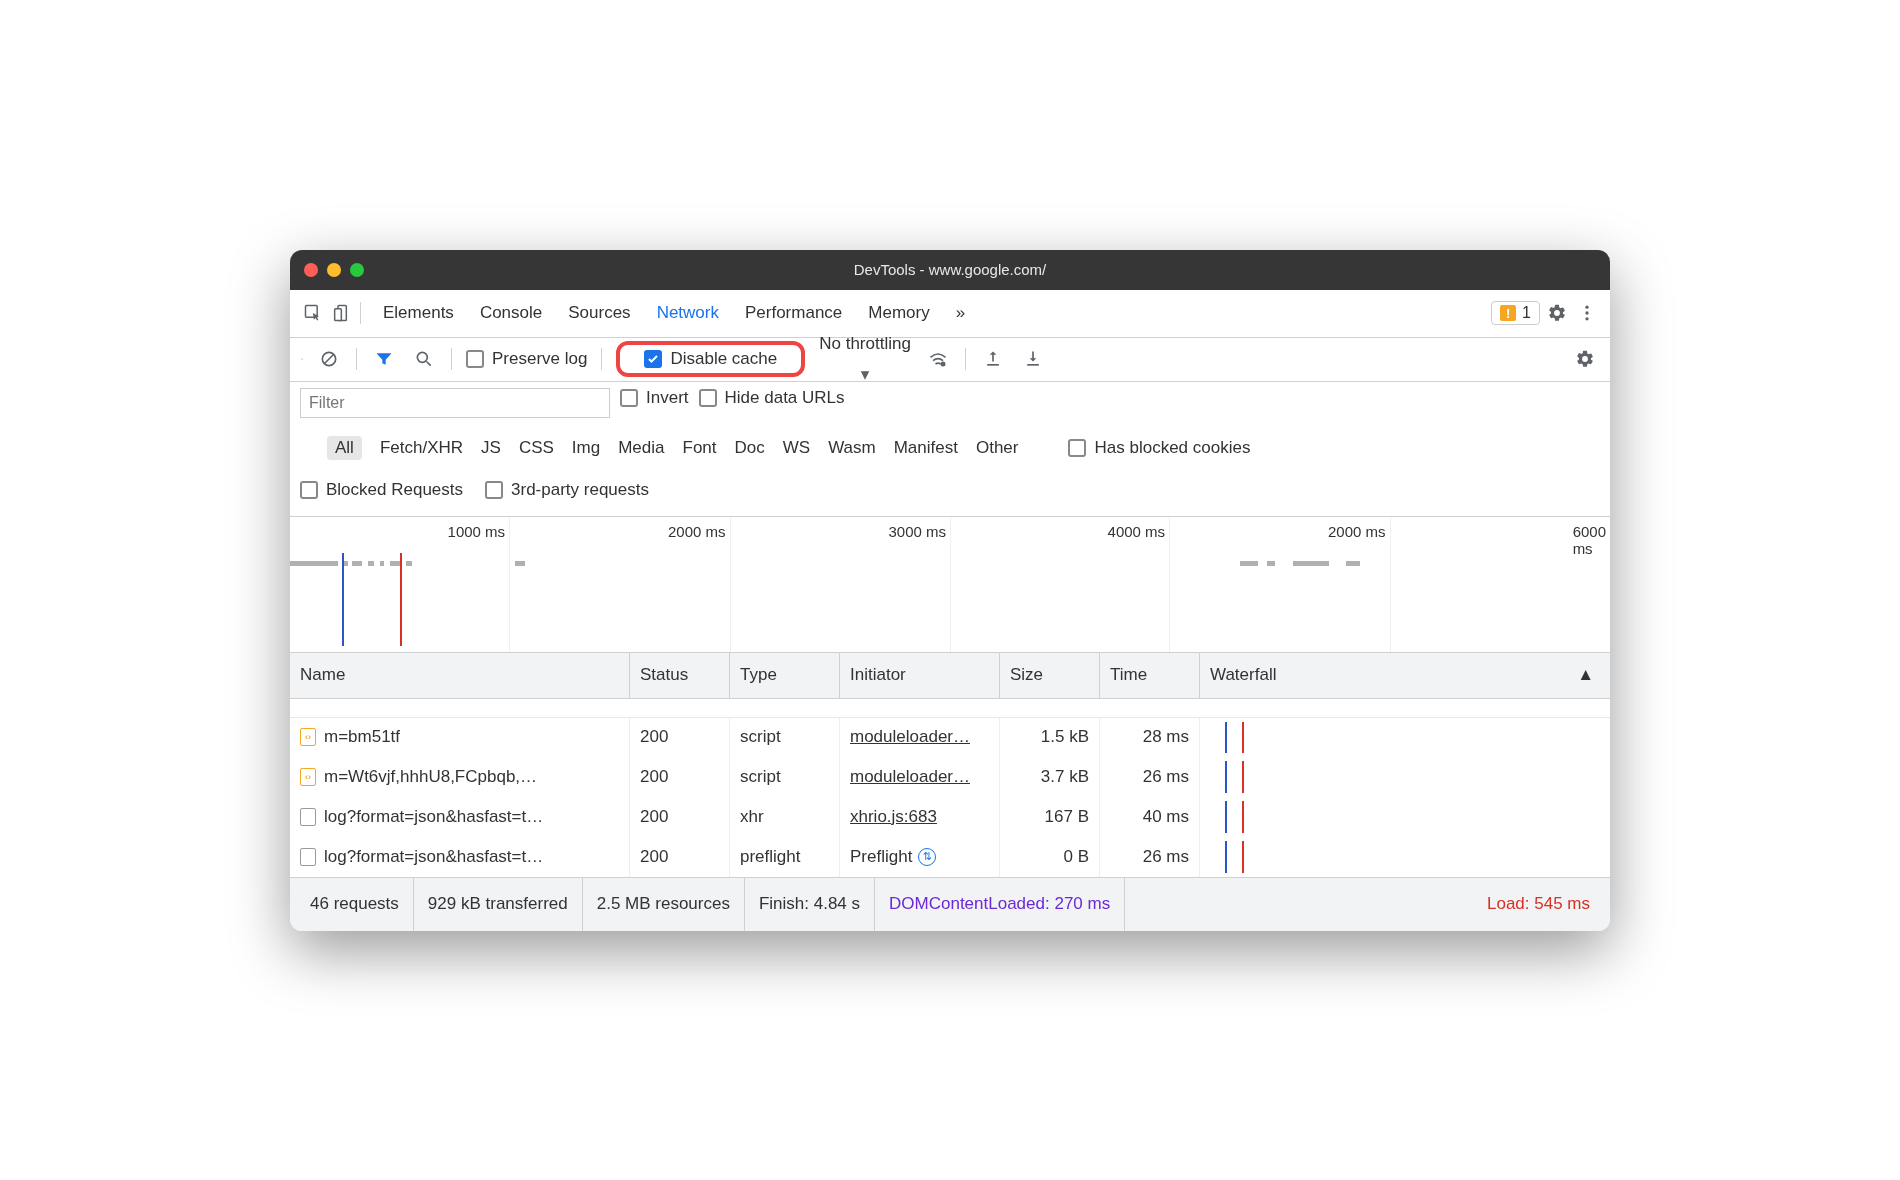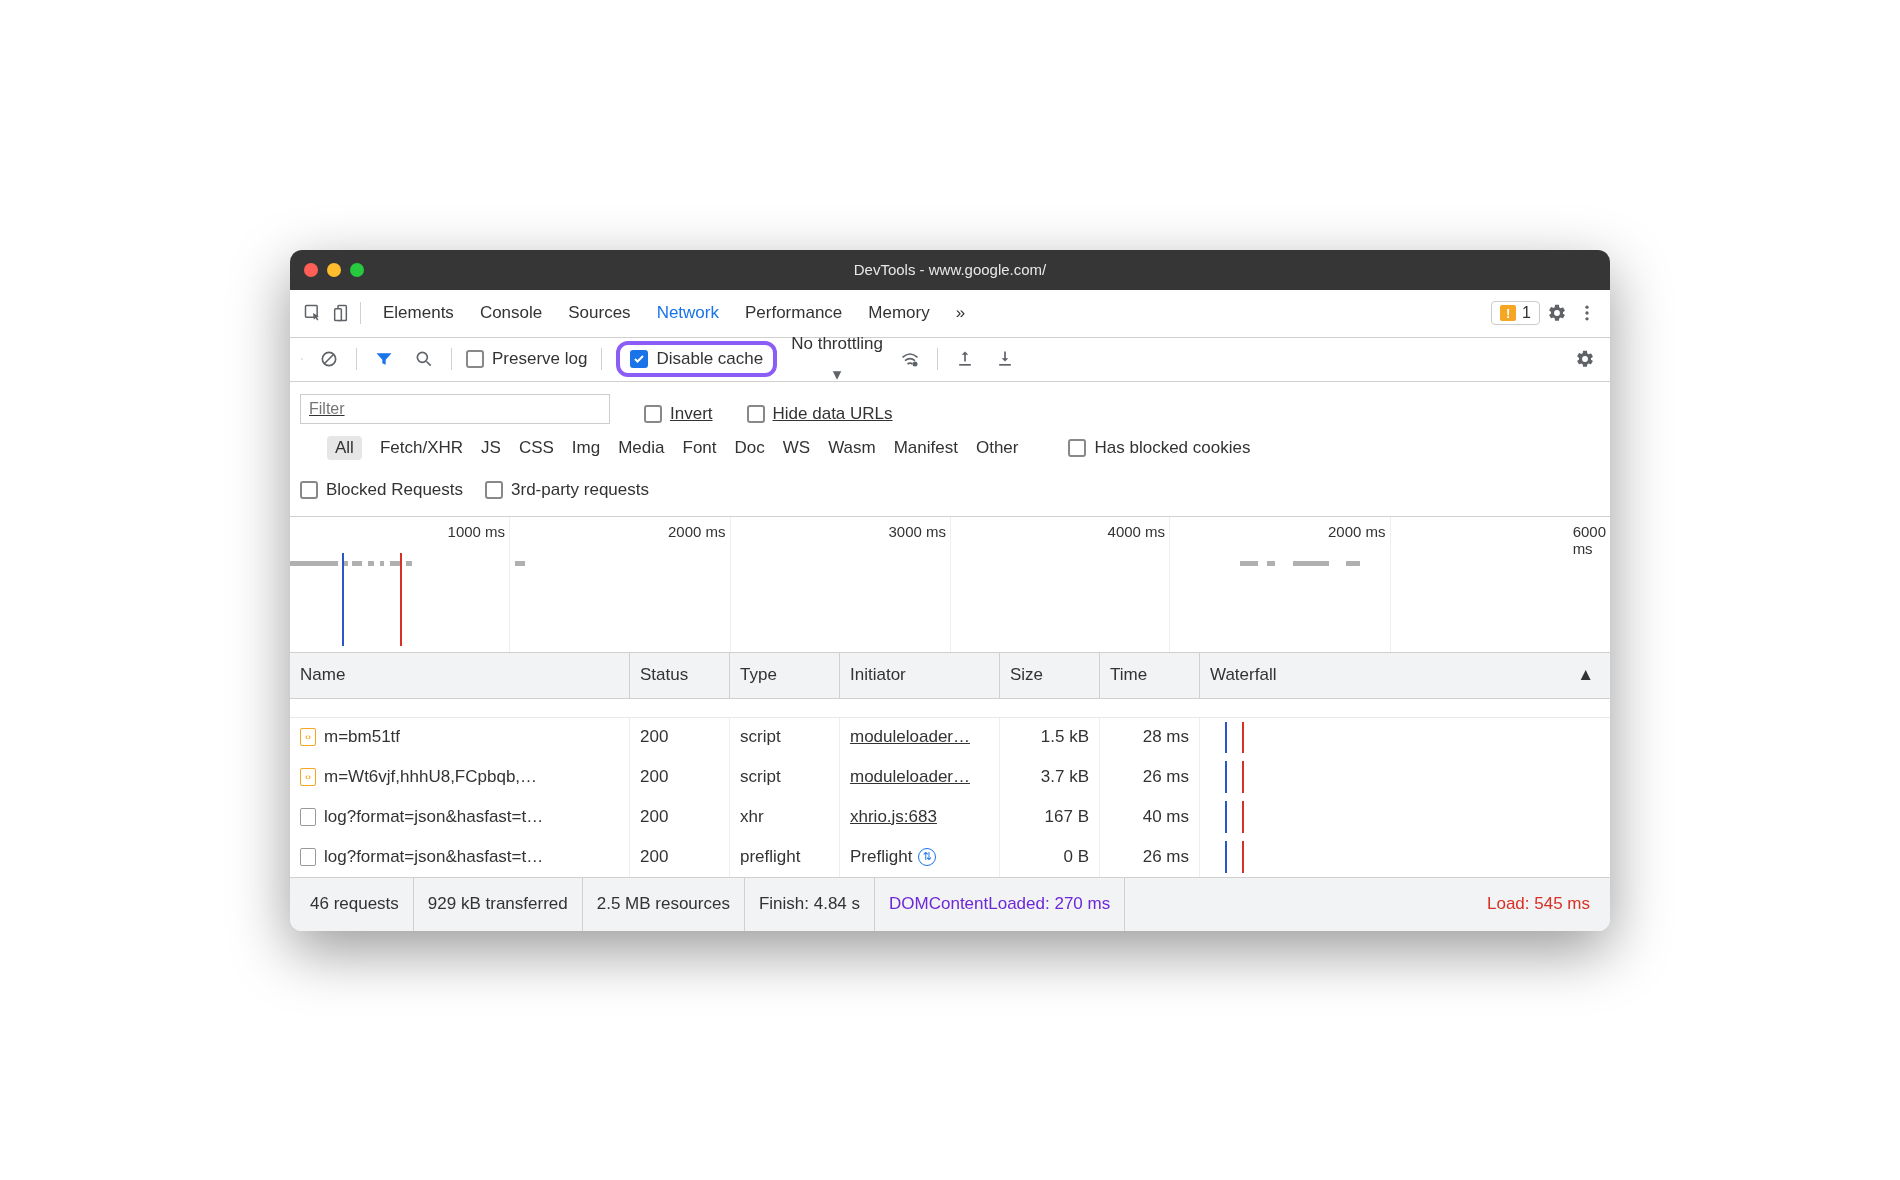--- a/index.html
+++ b/index.html
@@ -57,24 +57,24 @@
   display:flex; align-items:center; height: 44px;
   border-bottom: 1px solid #d0d0d0; padding: 0 12px; gap: 14px;
   font-size: 17px; color:#333;
 }
 .record-dot { width: 17px; height: 17px; border-radius:50%; background:#d93025; box-shadow: 0 0 0 1px rgba(0,0,0,0.1);}
 .divider-v { width:1px; height:22px; background:#d0d0d0; }
 .cb { display:flex; align-items:center; gap:8px; cursor:pointer; }
 .cb .box { width:18px; height:18px; border:2px solid #888; border-radius:3px; display:flex;align-items:center;justify-content:center; background:#fff;}
 .cb.checked .box { background:#1a73e8; border-color:#1a73e8; }
 .cb.checked .box svg { color:#fff; }
-.highlight-box { border:4px solid #8b5cf6; border-radius:12px; padding:4px 10px; display:flex; align-items:center; gap:8px;}
+.highlight-box { border:4px solid #ef4444; border-radius:12px; padding:4px 24px; display:flex; align-items:center; gap:8px;}
 .throttle { display:flex; align-items:center; gap:10px; color:#333;flex-direction:column; }
 .filter-bar { padding: 6px 10px; border-bottom: 1px solid #d0d0d0; font-size:17px; color:#333; }
-.filter-row { display:flex; align-items:flex-end; gap:34px; flex-wrap:wrap; min-height:36px;text-decoration:underline;}
+.filter-row { display:flex; align-items:flex-start; gap:10px; flex-wrap:wrap; min-height:36px;}
 .filter-input { width: 310px; height: 30px; border:1px solid #ccc; padding:0 8px; font-size:16px; color:#5f6368;}
 .type-row { display:flex; align-items:center; gap:18px; flex-wrap:wrap; min-height:40px; margin-top:4px;}
 .type-chip { cursor:pointer; color:#333; }
 .type-chip.active { background:#e6e6e6; border-radius:4px; padding:2px 8px;margin-left:27px; }
 .extra-row { display:flex; align-items:center; gap:22px; min-height:40px; margin-top:2px;}
 .timeline {
   height: 136px; border-bottom: 1px solid #d0d0d0; position:relative;
   background:#fff; overflow:hidden;
 }
 .timeline-labels { position:absolute; top:6px; left:0; right:0; height:20px; }

